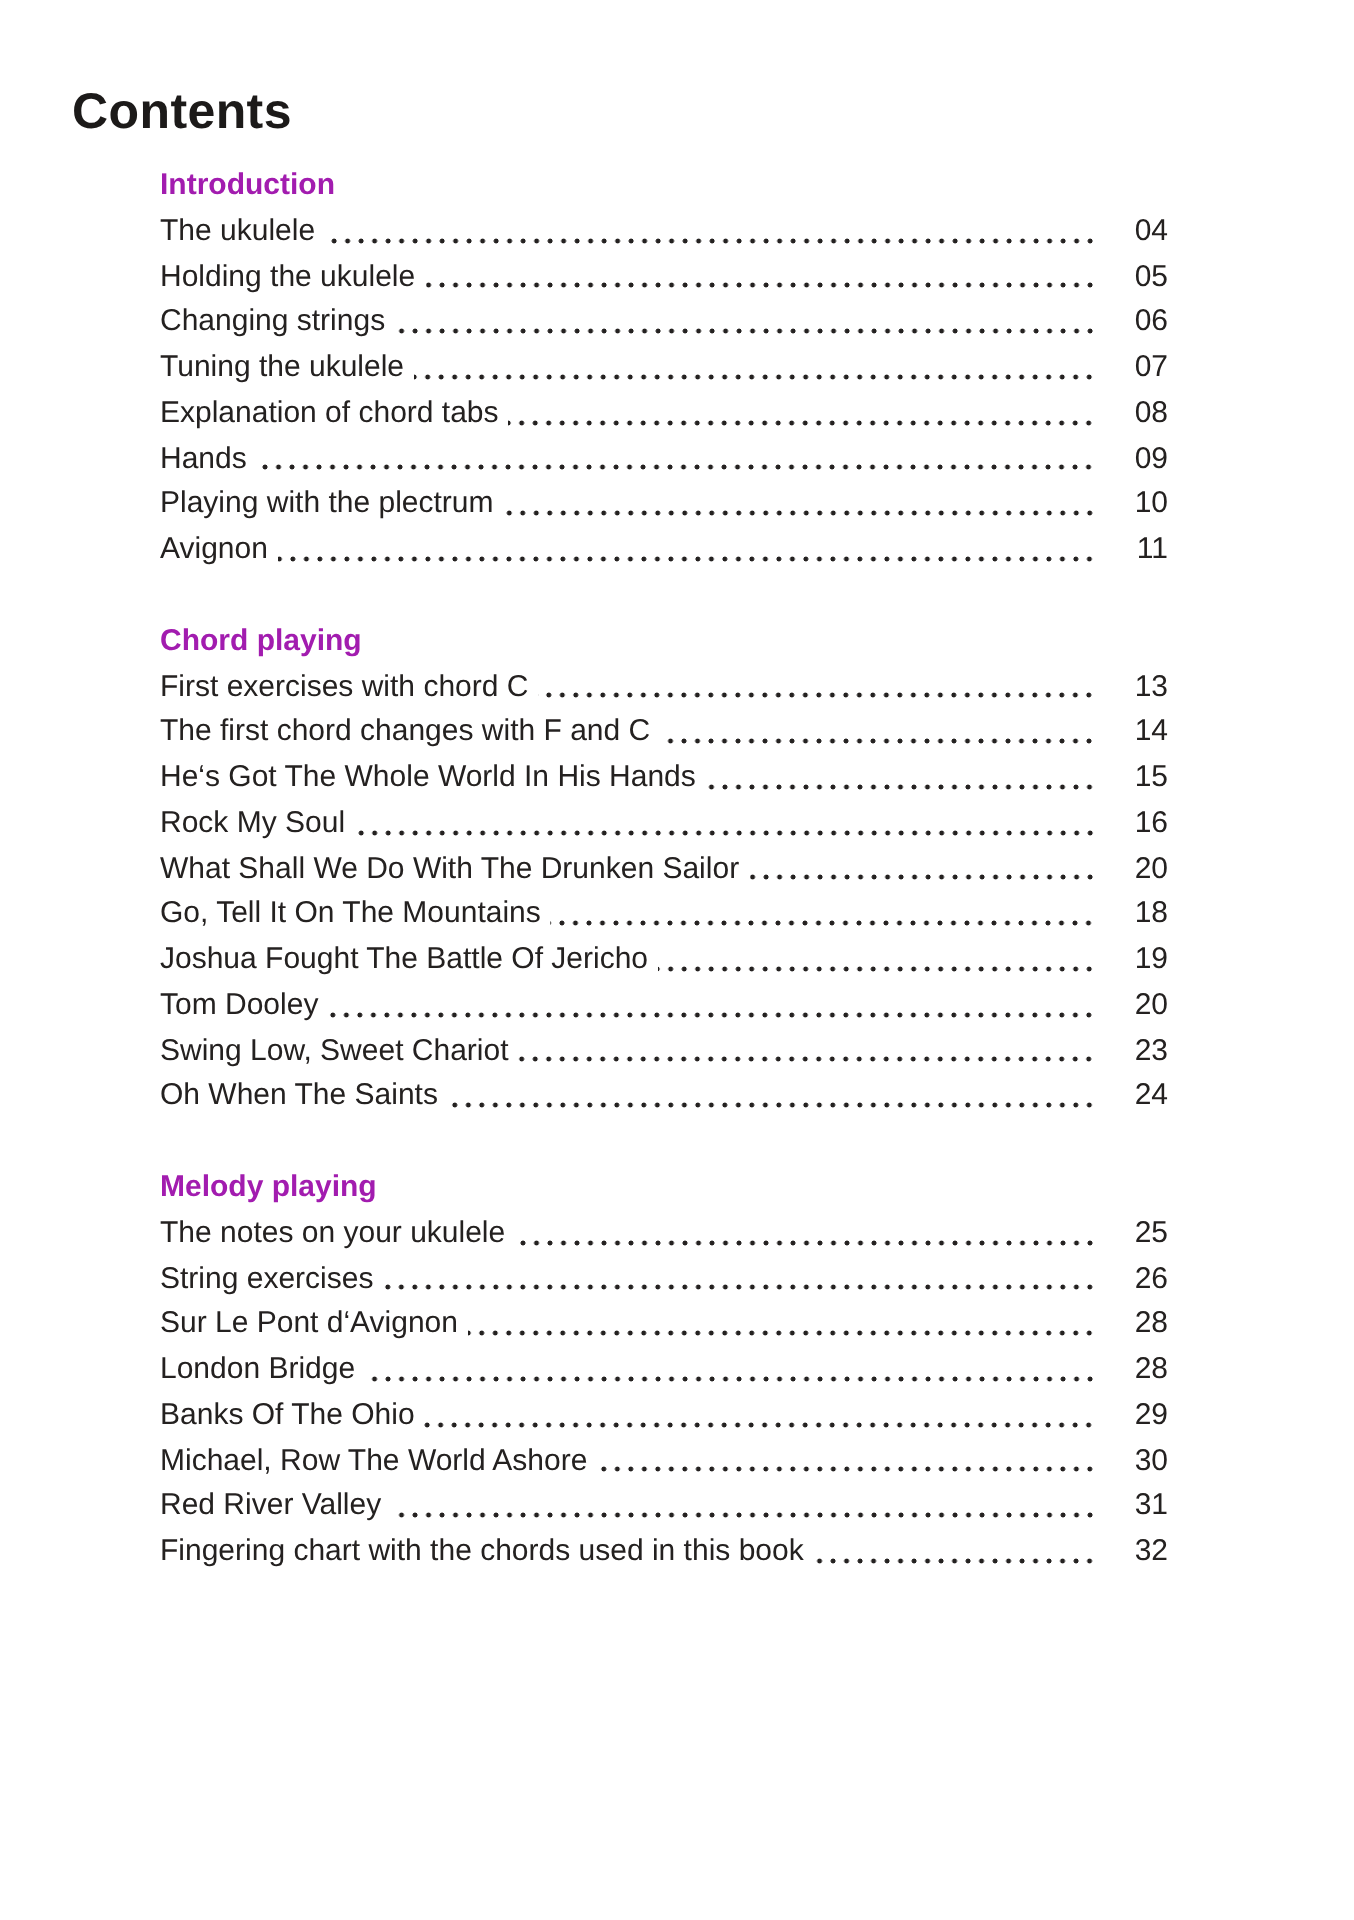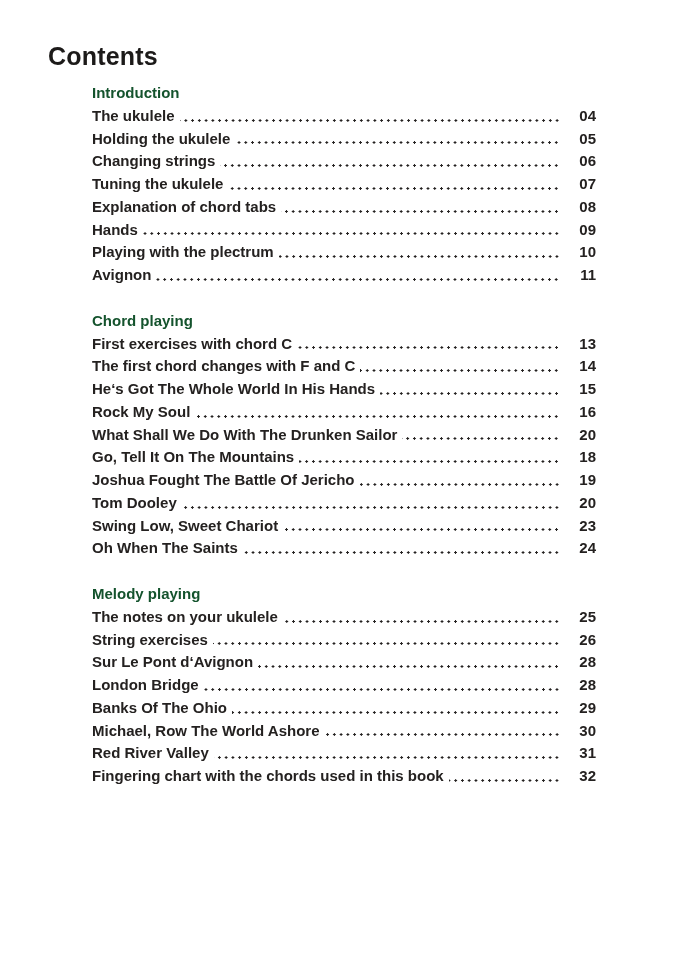--- a/index.html
+++ b/index.html
@@ -11,49 +11,48 @@
     width: 677px;
     height: 960px;
     font-family: "Liberation Sans", sans-serif;
     color: #242120;
     overflow: hidden;
   }
   .page {
     box-sizing: border-box;
     width: 587px;
     height: 960px;
-    padding: 42px 0 0 48px;
+    padding: 42px 0 0 36px;
     background: #ffffff;
   }
   .page-title {
     font-size: 25px;
     font-weight: bold;
     line-height: 28px;
     margin: 0 0 12px 0;
     color: #1c1a19;
     letter-spacing: 0.2px;
   }
   .toc {
     margin-left: 44px;
     width: 504px;
   }
   .section { margin-top: 23px; }
   .section:first-child { margin-top: 0; }
   .heading {
     font-size: 15px;
     font-weight: bold;
     line-height: 22.75px;
-    color: #14532d;
+    color: #a21caf;
   }
   .row {
     display: flex;
     align-items: center;
     font-size: 15px;
     line-height: 22.75px;
-    font-weight: bold;
   }
   .label { white-space: nowrap; }
   .leader {
     flex: 1;
     position: relative;
     min-width: 12px;
     align-self: stretch;
   }
   .leader::after {
     content: "";

